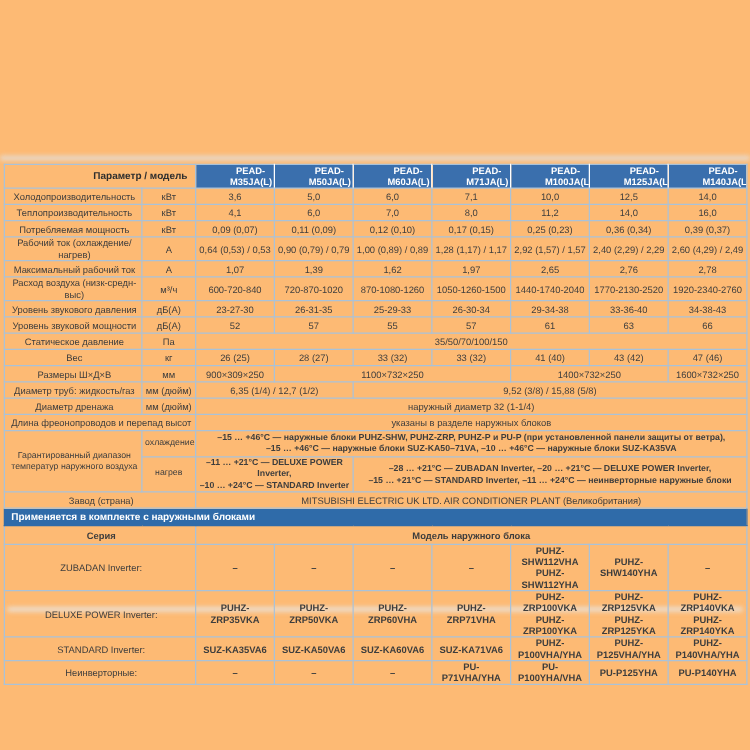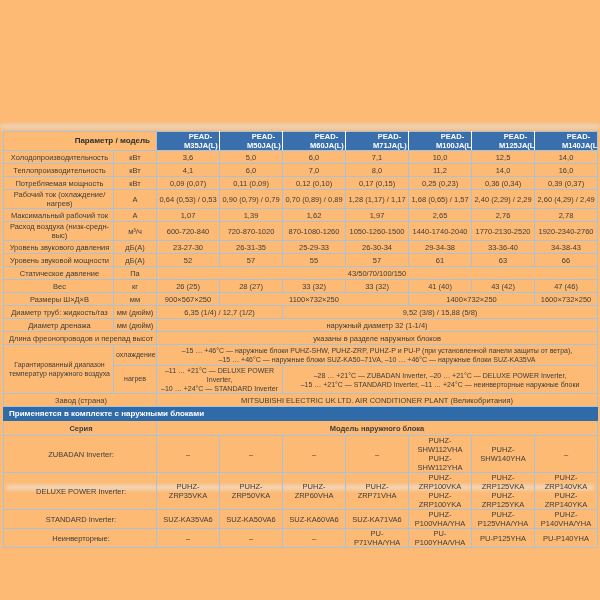--- a/index.html
+++ b/index.html
@@ -29,21 +29,21 @@
   .spec td.model.mfirst{border-left-color:var(--border,#a9c2d9);}
   .spec td.model.mlast{border-right-color:var(--border,#a9c2d9);margin-top:46px;}
   .spec td.lbl{text-align:center;padding-left:4px;}
   .spec td.v{white-space:nowrap;}
   .spec td.sub{font-size:7px;}
   .spec td.tmp{font-size:7px;line-height:1.3;}
   .spec td.band{background:var(--band-blue,#2f6ba9);color:#fff;font-weight:bold;
                 text-align:left;padding-left:5px;font-size:8px;
                 border-color:var(--band-blue,#2f6ba9);}
   .spec td.bold{font-weight:bold;}
-  .ln{display:block;}
+  .ln{display:block;font-weight:bold;}
 </style>
 </head>
 <body>
 
 <div class="canvas">
   <div class="top-shadow"></div>
   <div class="bottom-shadow"></div>
 
   <table class="spec">
     <colgroup>
@@ -104,23 +104,23 @@
       <td class="v">0,25 (0,23)</td>
       <td class="v">0,36 (0,34)</td>
       <td class="v">0,39 (0,37)</td>
     </tr>
 
     <tr>
       <td class="lbl">Рабочий ток (охлаждение/нагрев)</td>
       <td>А</td>
       <td class="v">0,64 (0,53) / 0,53</td>
       <td class="v">0,90 (0,79) / 0,79</td>
-      <td class="v">0,70 (0,89) / 0,89</td>
+      <td class="v">1,00 (0,89) / 0,89</td>
       <td class="v">1,28 (1,17) / 1,17</td>
-      <td class="v">1,68 (0,65) / 1,57</td>
+      <td class="v">2,92 (1,57) / 1,57</td>
       <td class="v">2,40 (2,29) / 2,29</td>
       <td class="v">2,60 (4,29) / 2,49</td>
     </tr>
 
     <tr>
       <td class="lbl">Максимальный рабочий ток</td>
       <td>А</td>
       <td class="v">1,07</td>
       <td class="v">1,39</td>
       <td class="v">1,62</td>
@@ -162,39 +162,39 @@
       <td class="v">55</td>
       <td class="v">57</td>
       <td class="v">61</td>
       <td class="v">63</td>
       <td class="v">66</td>
     </tr>
 
     <tr>
       <td class="lbl">Статическое давление</td>
       <td>Па</td>
-      <td colspan="7" class="v">43/50/70/100/150</td>
+      <td colspan="7" class="v">35/50/70/100/150</td>
     </tr>
 
     <tr>
       <td class="lbl">Вес</td>
       <td>кг</td>
       <td class="v">26 (25)</td>
       <td class="v">28 (27)</td>
       <td class="v">33 (32)</td>
       <td class="v">33 (32)</td>
       <td class="v">41 (40)</td>
       <td class="v">43 (42)</td>
       <td class="v">47 (46)</td>
     </tr>
 
     <tr>
       <td class="lbl">Размеры Ш×Д×В</td>
       <td>мм</td>
-      <td class="v">900×567×250</td>
+      <td class="v">900×309×250</td>
       <td colspan="3" class="v">1100×732×250</td>
       <td colspan="2" class="v">1400×732×250</td>
       <td class="v">1600×732×250</td>
     </tr>
 
     <tr>
       <td class="lbl">Диаметр труб: жидкость/газ</td>
       <td>мм (дюйм)</td>
       <td colspan="2" class="v">6,35 (1/4) / 12,7 (1/2)</td>
       <td colspan="5" class="v">9,52 (3/8) / 15,88 (5/8)</td>

